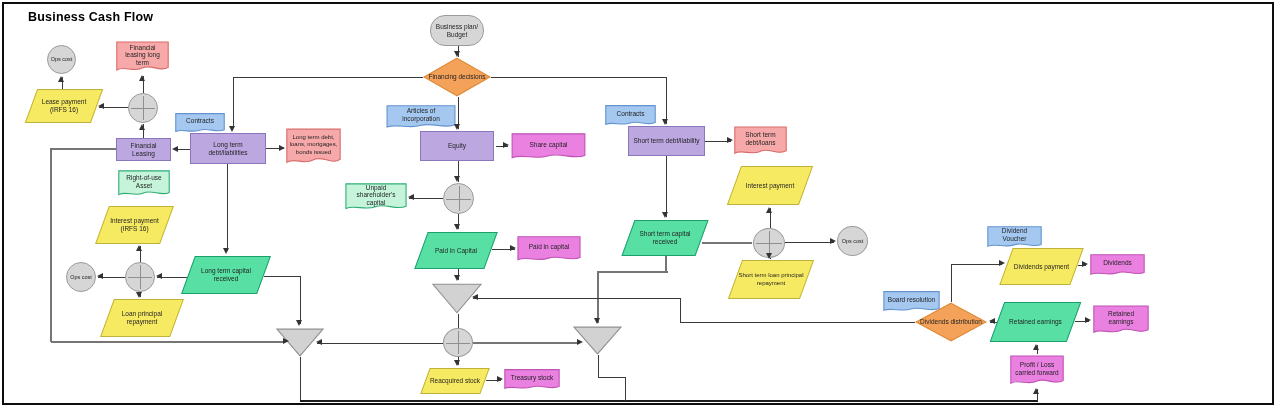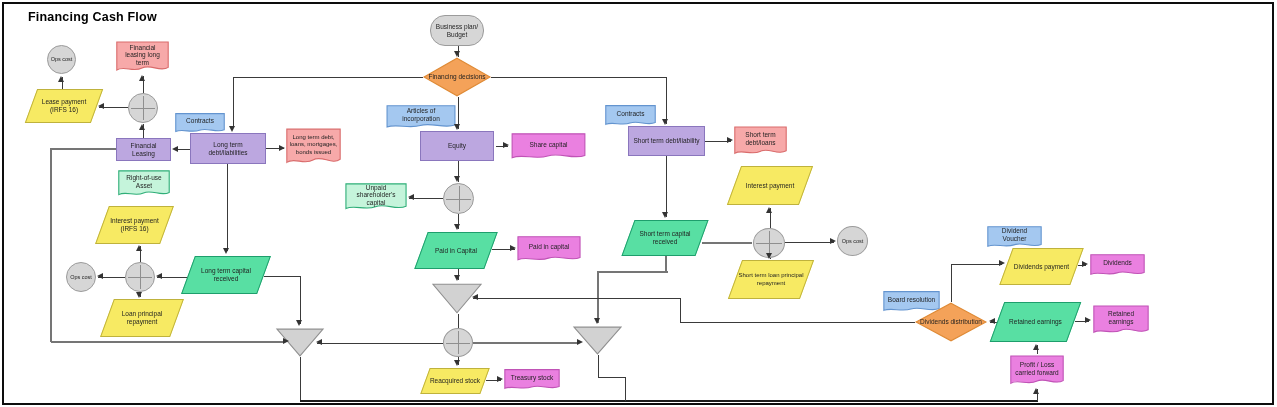--- a/index.html
+++ b/index.html
@@ -43,21 +43,21 @@
   .ar-r{border-top:3.5px solid transparent;border-bottom:3.5px solid transparent;border-left:6px solid #333;}
   .ar-l{border-top:3.5px solid transparent;border-bottom:3.5px solid transparent;border-right:6px solid #333;}
   .ar-u{border-left:3.5px solid transparent;border-right:3.5px solid transparent;border-bottom:6px solid #333;}
   .ar-d{border-left:3.5px solid transparent;border-right:3.5px solid transparent;border-top:6px solid #333;}
 </style>
 </head>
 <body>
 
 <div id="canvas">
   <div class="frame"></div>
-  <div class="title">Financing Cash Flow</div>
+  <div class="title">Business Cash Flow</div>
 
   <div class="ln v" style="left:458px;top:46px;height:11px"></div>
   <div class="ln h" style="left:233px;top:77px;width:190px"></div>
   <div class="ln h" style="left:491px;top:77px;width:175px"></div>
   <div class="ln v" style="left:233px;top:77px;height:51px"></div>
   <div class="ln v" style="left:666px;top:77px;height:47px"></div>
   <div class="ln v" style="left:458px;top:97px;height:32px"></div>
   <div class="ln h" style="left:178px;top:149px;width:12px"></div>
   <div class="ln h" style="left:266px;top:148px;width:18px"></div>
   <div class="ln v" style="left:227px;top:164px;height:87px"></div>

